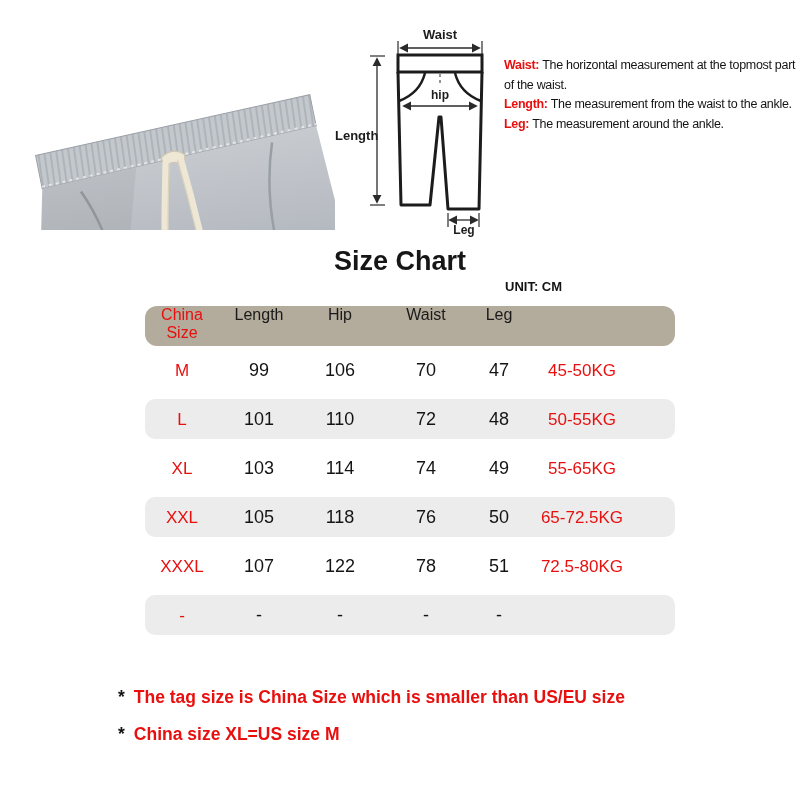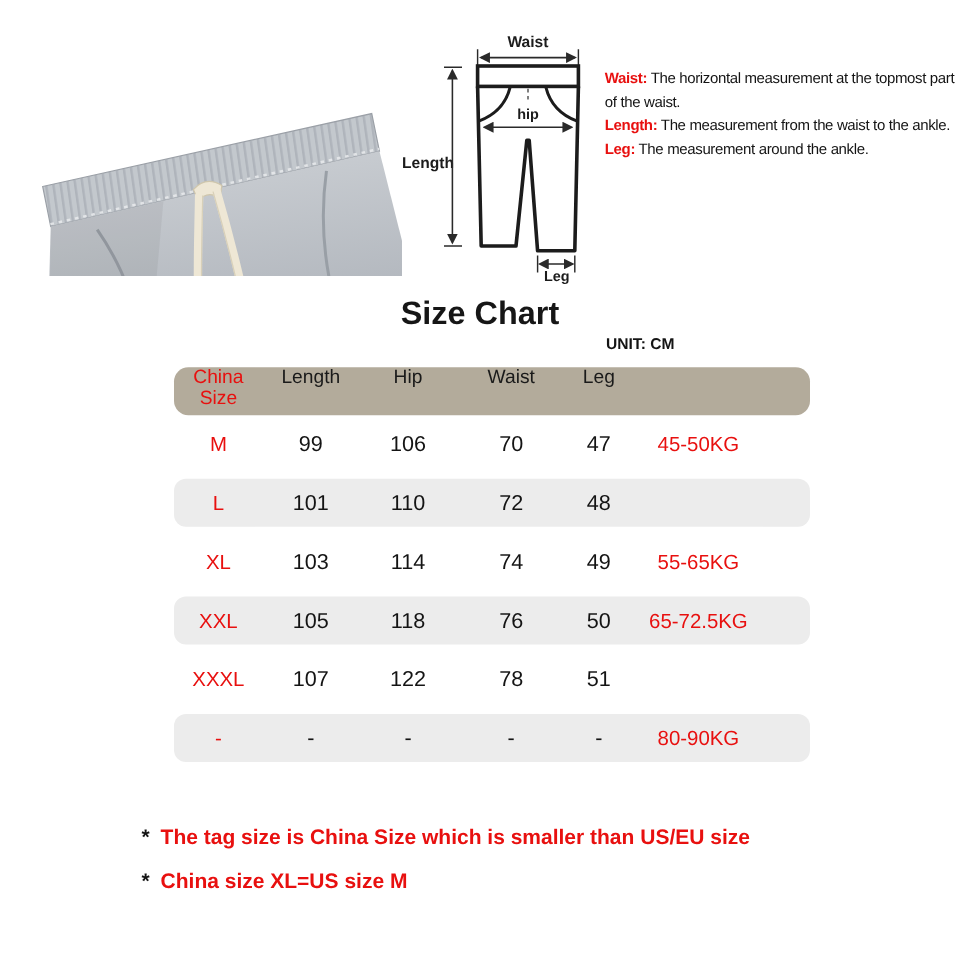--- a/index.html
+++ b/index.html
@@ -146,20 +146,21 @@
       <div class="td c3">70</div>
       <div class="td c4">47</div>
       <div class="td c5">45-50KG</div>
     </div>
     <div class="trow alt">
       <div class="td c0">L</div>
       <div class="td c1">101</div>
       <div class="td c2">110</div>
       <div class="td c3">72</div>
       <div class="td c4">48</div>
+      <div class="td c5">50-55KG</div>
     </div>
     <div class="trow">
       <div class="td c0">XL</div>
       <div class="td c1">103</div>
       <div class="td c2">114</div>
       <div class="td c3">74</div>
       <div class="td c4">49</div>
       <div class="td c5">55-65KG</div>
     </div>
     <div class="trow alt">
@@ -169,28 +170,28 @@
       <div class="td c3">76</div>
       <div class="td c4">50</div>
       <div class="td c5">65-72.5KG</div>
     </div>
     <div class="trow">
       <div class="td c0">XXXL</div>
       <div class="td c1">107</div>
       <div class="td c2">122</div>
       <div class="td c3">78</div>
       <div class="td c4">51</div>
+      <div class="td c5">72.5-80KG</div>
     </div>
     <div class="trow alt">
       <div class="td c0">-</div>
       <div class="td c1">-</div>
       <div class="td c2">-</div>
       <div class="td c3">-</div>
       <div class="td c4">-</div>
-      <div class="td c5">80-90KG</div>
     </div>
   </div>
 
   <div class="notes">
     <p class="note red"><span class="star">*</span><span class="ftext">The tag size is China Size which is smaller than US/EU size</span></p>
     <p class="note red"><span class="star">*</span><span class="ftext">China size XL=US size M</span></p>
   </div>
 
 </div>
 

